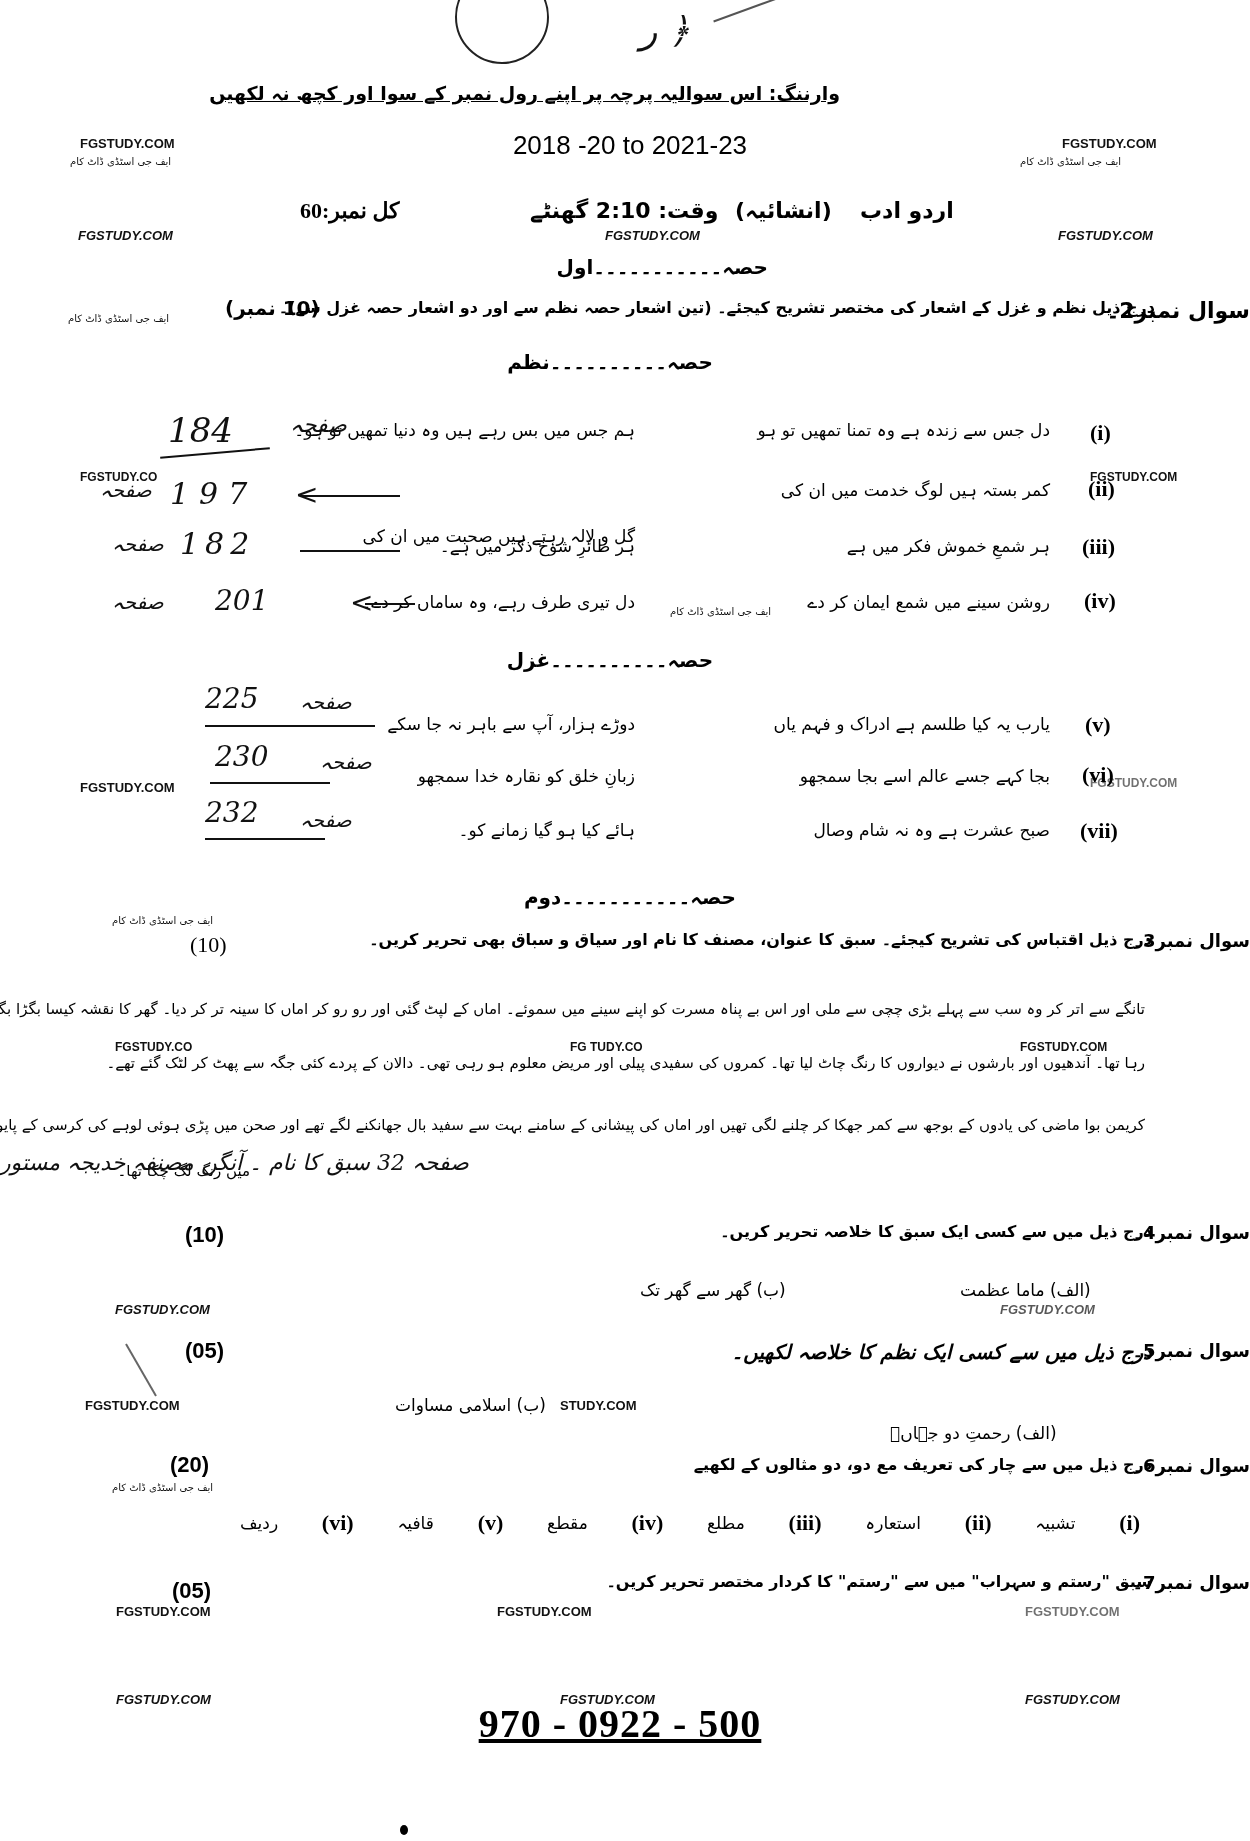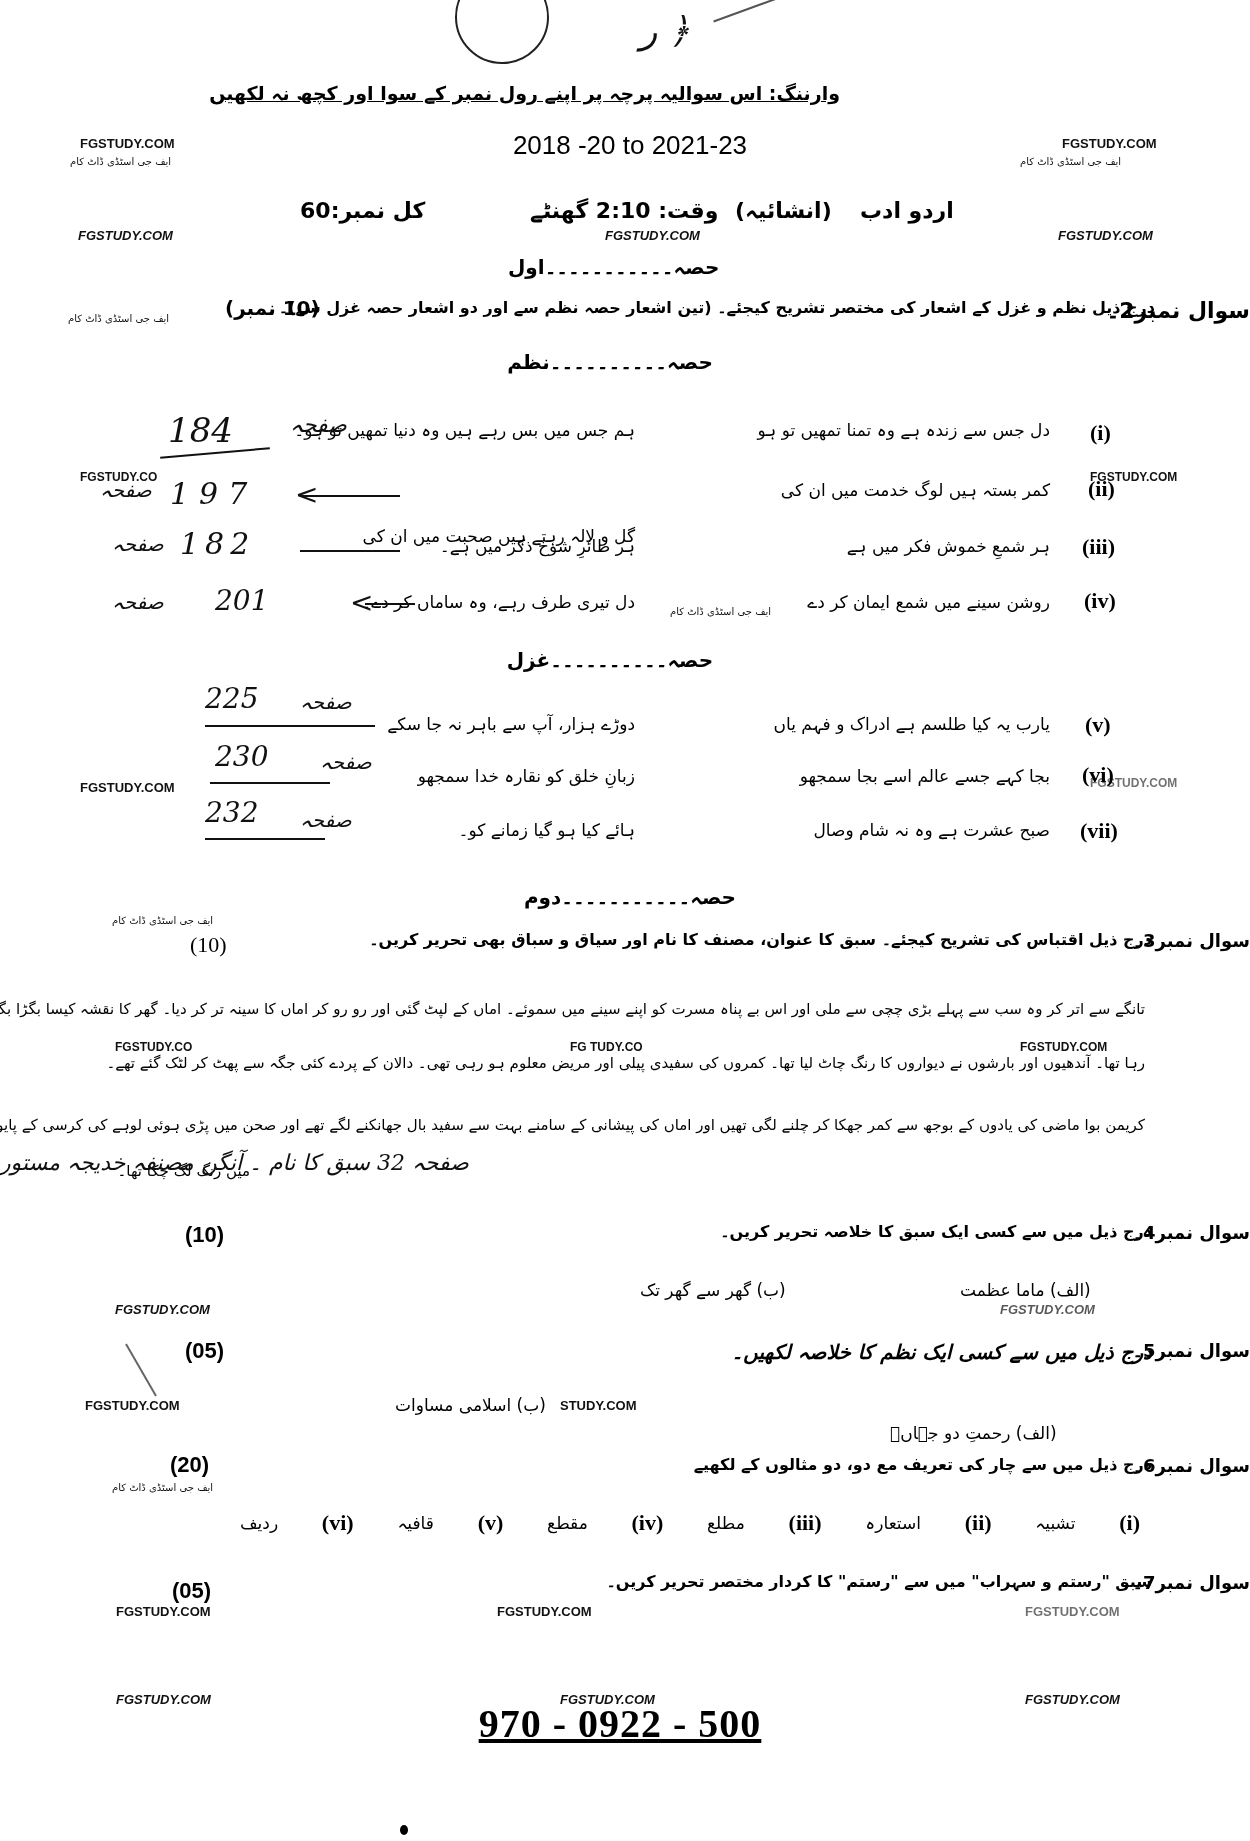--- a/index.html
+++ b/index.html
@@ -29,30 +29,30 @@
 
 <div class="abs wm" style="left:80px; top:136px;">FGSTUDY.COM</div>
 <div class="abs wm-urdu" style="left:70px; top:156px;">ایف جی اسٹڈی ڈاٹ کام</div>
 <div class="abs wm" style="left:1062px; top:136px;">FGSTUDY.COM</div>
 <div class="abs wm-urdu" style="left:1020px; top:156px;">ایف جی اسٹڈی ڈاٹ کام</div>
 
 <div class="abs" style="left:320px; top:130px; width:620px; display:flex; align-items:center; justify-content:center; gap:4px;">
   <span class="header-title">2018 -20 to 2021-23</span>
 </div>
 
-<div class="abs urdu" style="left:300px; top:198px; font-size:22px;">کل نمبر:60</div>
+<div class="abs urdu" style="left:300px; top:198px; font-size:22px;font-family:Liberation Serif, serif;">کل نمبر:60</div>
 <div class="abs urdu" style="left:530px; top:198px; font-size:22px;">وقت: 2:10 گھنٹے</div>
 <div class="abs urdu" style="left:735px; top:198px; font-size:22px;">(انشائیہ)</div>
 <div class="abs urdu" style="left:860px; top:198px; font-size:22px;">اردو ادب</div>
 
 <div class="abs wm wm-i" style="left:78px; top:228px;">FGSTUDY.COM</div>
 <div class="abs wm wm-i" style="left:605px; top:228px;">FGSTUDY.COM</div>
 <div class="abs wm wm-i" style="left:1058px; top:228px;">FGSTUDY.COM</div>
 
-<div class="abs urdu section-head" style="left:508px; top:255px; width:280px; text-align:left;">حصہ۔۔۔۔۔۔۔۔۔۔۔اول</div>
+<div class="abs urdu section-head" style="left:488px; top:255px; width:280px; text-align:right;">حصہ۔۔۔۔۔۔۔۔۔۔۔اول</div>
 
 <div class="abs" style="left:270px; top:298px; width:980px; height:30px;">
   <span class="abs urdu" style="right:0; top:0; font-size:22px;">سوال نمبر2۔</span>
   <span class="abs urdu" style="right:95px; top:0; font-size:16px;">درج ذیل نظم و غزل کے اشعار کی مختصر تشریح کیجئے۔ (تین اشعار حصہ نظم سے اور دو اشعار حصہ غزل سے)۔</span>
 </div>
 <div class="abs urdu" style="left:225px; top:296px; font-size:20px;">(10 نمبر)</div>
 <div class="abs wm-urdu" style="left:68px; top:313px;">ایف جی اسٹڈی ڈاٹ کام</div>
 
 <div class="abs urdu section-head" style="left:480px; top:350px; width:260px; text-align:center;">حصہ۔۔۔۔۔۔۔۔۔۔نظم</div>
 

